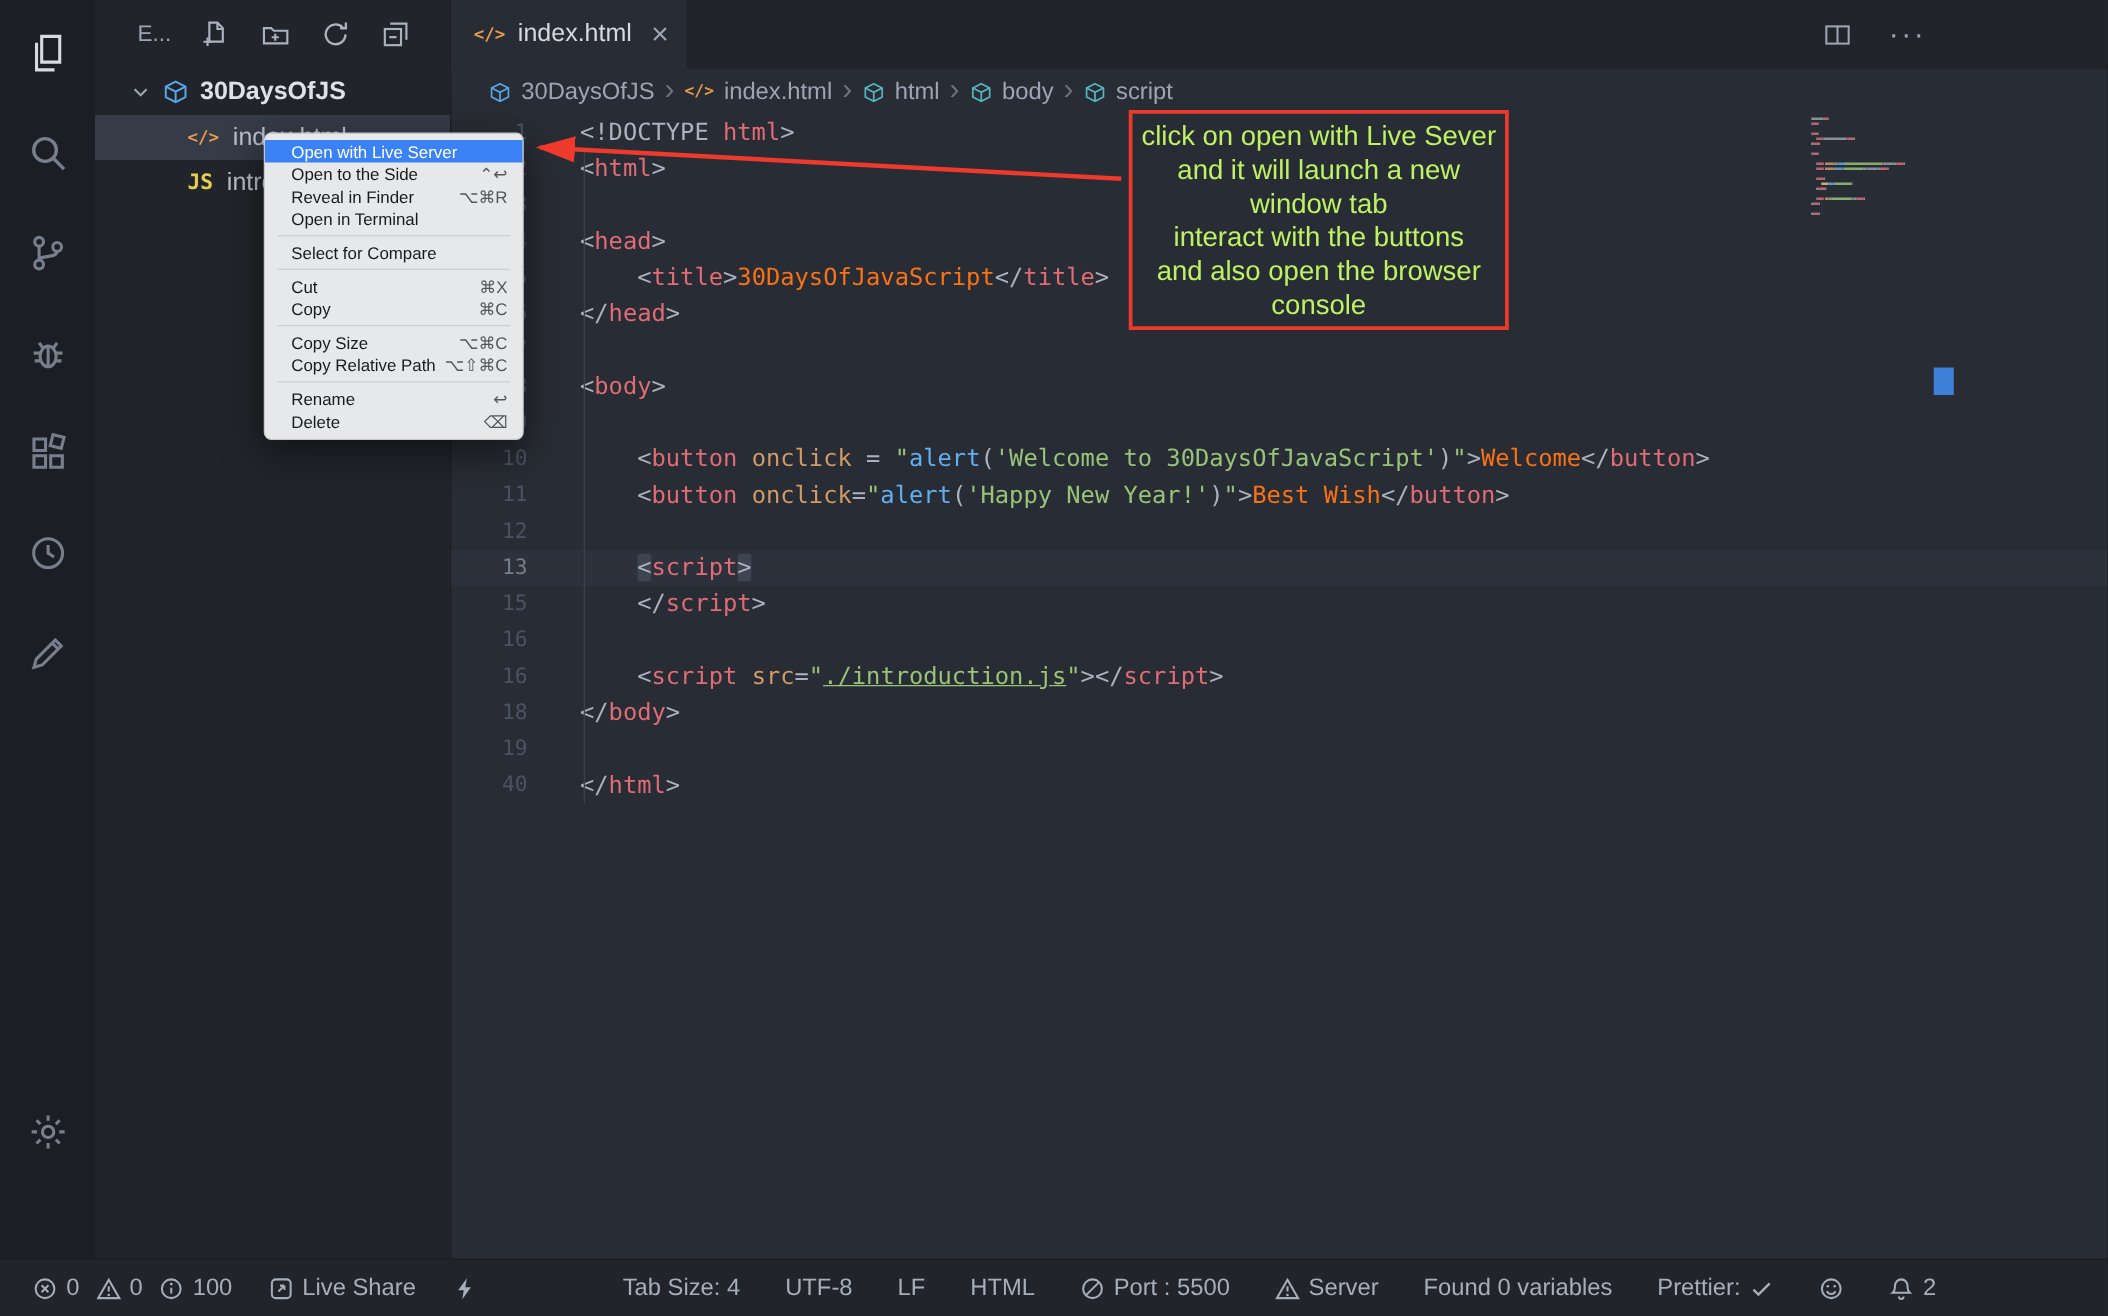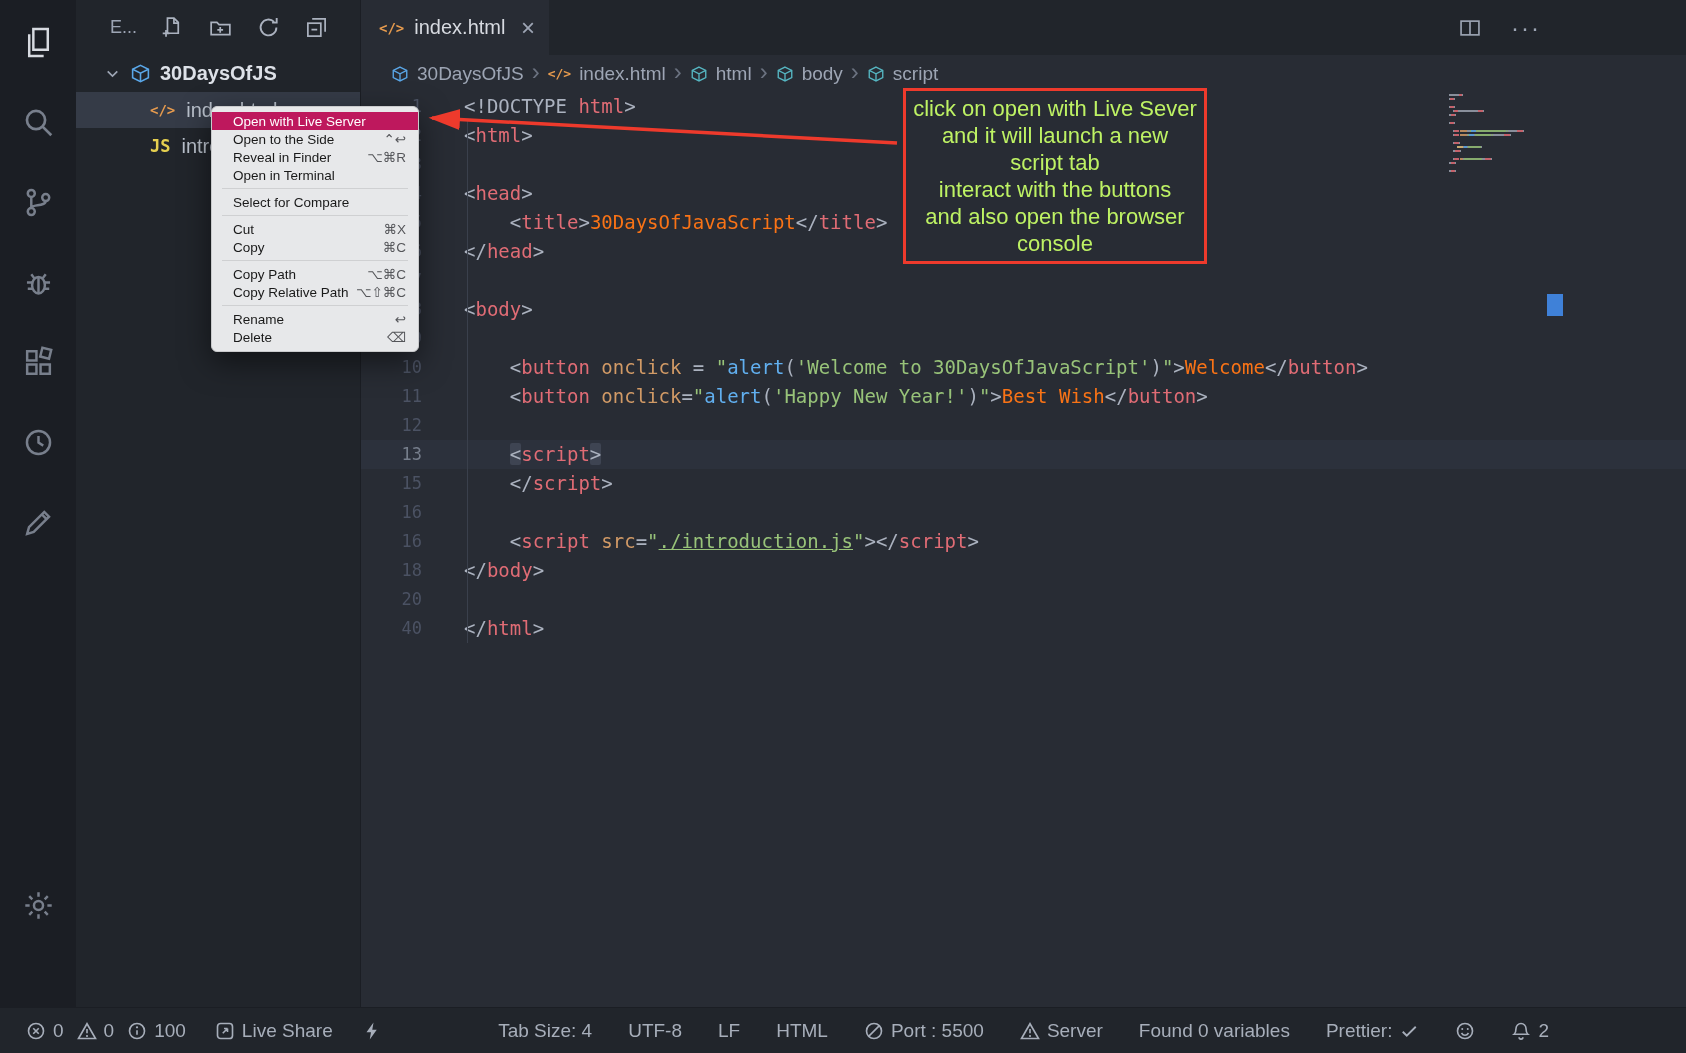--- a/index.html
+++ b/index.html
@@ -70,21 +70,21 @@
   .indent-guide { position:absolute; left:106px; top:29px; width:1px; height:522px; background:#3a404c; }
 
   .minimap { position:absolute; left:1088px; top:2px; width:100px; opacity:.85; }
   .mm-line { display:flex; height:2px; margin-bottom:2px; }
   .mm-line i { display:block; height:2px; flex:none; }
   .ruler-marker { position:absolute; left:1186px; top:202px; width:16px; height:22px; background:#3f81d8; }
 
   
   .context-menu { position:absolute; left:211px; top:106px; width:208px; background:#e7e8ea; border:1px solid #c9cacc; border-radius:6px; padding:5px 0; z-index:50; box-shadow:0 10px 30px rgba(0,0,0,.5); font-size:13.5px; color:#1a1a1a; }
   .menu-item { height:18px; display:flex; align-items:center; padding:0 12px 0 21px; cursor:pointer; }
-  .menu-item.hl { background:#be185d; color:#fff; }
+  .menu-item.hl { background:#3b82f6; color:#fff; }
   .menu-label { flex:1; white-space:nowrap; }
   .menu-shortcut { color:#55565a; white-space:nowrap; }
   .menu-item.hl .menu-shortcut { color:#e8eefc; }
   .menu-sep { height:1px; background:#cfd0d2; margin:4px 10px; }
 
   
   .annotation-box { position:absolute; left:903px; top:88px; width:304px; border:3px solid #ee3a2c; padding:4px 6px; z-index:60; text-align:center; }
   .ann-line { font-size:22px; line-height:27px; font-weight:500; }
   .arrow-overlay { position:absolute; left:0; top:0; z-index:55; pointer-events:none; }
 
@@ -408,21 +408,21 @@
           </div>
           <div class="code-line">
             <span class="gutter">16</span>
             <span class="code-text"><span class="tk-w">    </span><span class="tk-p">&lt;</span><span class="tk-t">script</span><span class="tk-w"> </span><span class="tk-a">src</span><span class="tk-p">=</span><span class="tk-s">"</span><span class="tk-u">./introduction.js</span><span class="tk-s">"</span><span class="tk-p">&gt;</span><span class="tk-p">&lt;/</span><span class="tk-t">script</span><span class="tk-p">&gt;</span></span>
           </div>
           <div class="code-line">
             <span class="gutter">18</span>
             <span class="code-text"><span class="tk-p">&lt;/</span><span class="tk-t">body</span><span class="tk-p">&gt;</span></span>
           </div>
           <div class="code-line">
-            <span class="gutter">20</span>
+            <span class="gutter">19</span>
             <span class="code-text"></span>
           </div>
           <div class="code-line">
             <span class="gutter">40</span>
             <span class="code-text"><span class="tk-p">&lt;/</span><span class="tk-t">html</span><span class="tk-p">&gt;</span></span>
           </div>
         </div>
       <div class="minimap">
           <div class="mm-line">
             <i style="width: 9.5px; background: rgb(154, 161, 173);"></i>
@@ -580,21 +580,21 @@
       <div class="menu-item">
         <span class="menu-label">Cut</span>
         <span class="menu-shortcut">⌘X</span>
       </div>
       <div class="menu-item">
         <span class="menu-label">Copy</span>
         <span class="menu-shortcut">⌘C</span>
       </div>
       <div class="menu-sep"></div>
       <div class="menu-item">
-        <span class="menu-label">Copy Path</span>
+        <span class="menu-label">Copy Size</span>
         <span class="menu-shortcut">⌥⌘C</span>
       </div>
       <div class="menu-item">
         <span class="menu-label">Copy Relative Path</span>
         <span class="menu-shortcut">⌥⇧⌘C</span>
       </div>
       <div class="menu-sep"></div>
       <div class="menu-item">
         <span class="menu-label">Rename</span>
         <span class="menu-shortcut">↩</span>
@@ -611,21 +611,21 @@
         <path d="M0 0L9 3L0 6z" fill="#ee3a2c"></path>
       </marker>
     </defs>
     <line x1="897" y1="143" x2="432" y2="118" stroke="#ee3a2c" stroke-width="3.5" marker-end="url(#arrow-head)"></line>
   </svg>
 
   <div class="annotation-box" style="border-color: rgb(238, 58, 44); color: #bef264;">
     <div>
         <div class="ann-line">click on open with Live Sever</div>
         <div class="ann-line">and it will launch a new</div>
-        <div class="ann-line">script tab</div>
+        <div class="ann-line">window tab</div>
         <div class="ann-line">interact with the buttons</div>
         <div class="ann-line">and also open the browser</div>
         <div class="ann-line">console</div>
       </div>
   </div>
 
   <div class="status-bar">
     <div class="sb-left">
         <div class="sb-item">
           <svg viewBox="0 0 16 16" class="ic ic-error">

